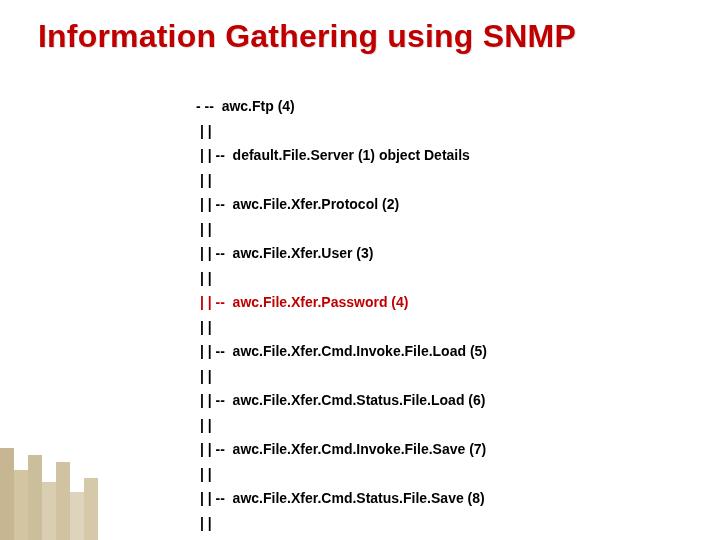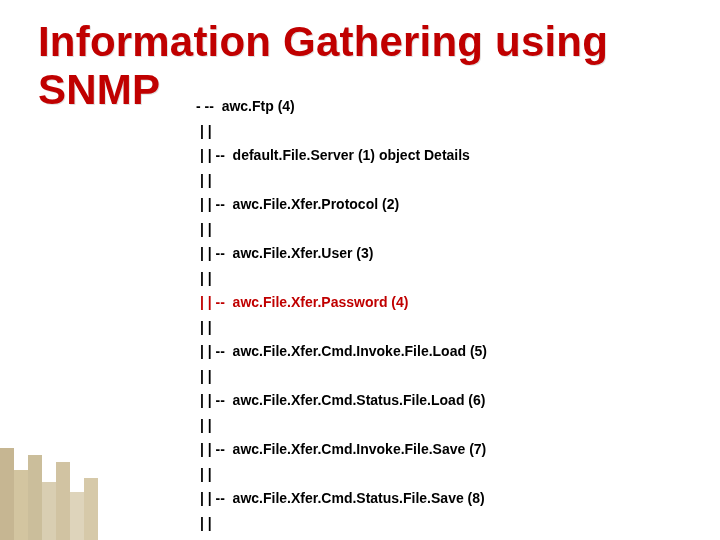--- a/index.html
+++ b/index.html
@@ -13,21 +13,21 @@
   }
   .slide {
     position: relative;
     width: 720px;
     height: 540px;
   }
   .title {
     position: absolute;
     left: 38px;
     top: 18px;
-    font-size: 42px;
+    font-size: 32px;
     font-weight: 700;
     color: #c00000;
     letter-spacing: 0.2px;
     text-shadow: 1px 1px 0 rgba(0,0,0,0.12);
   }
   .tree {
     position: absolute;
     left: 196px;
     top: 94px;
     font-family: Verdana, "Segoe UI", Arial, sans-serif;

